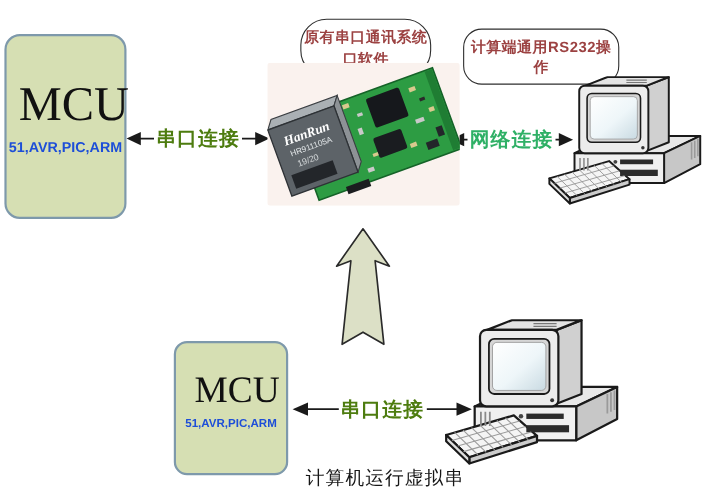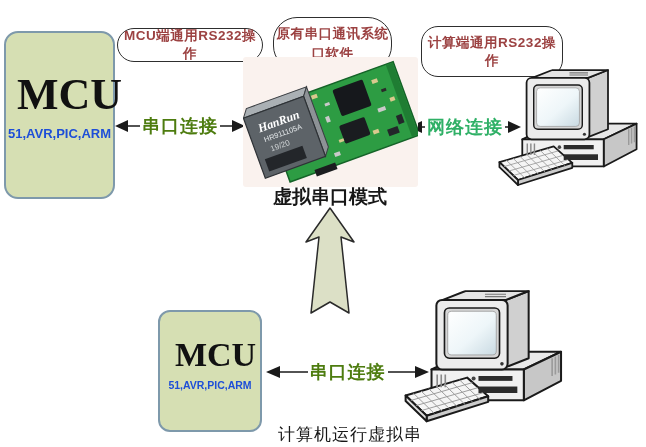--- a/index.html
+++ b/index.html
@@ -6,21 +6,21 @@
   #canvas{
     position:relative;width:646px;height:447px;background:#ffffff;overflow:hidden;
     font-family:"Liberation Sans",sans-serif;
   }
   .abs{position:absolute;}
   
   .mcu-box{
     background:#d6dfb3;border:2px solid #7e99ab;border-radius:14px;
     text-align:center;box-sizing:border-box;
   }
-  .mcu-title{font-family:"Liberation Serif",serif;font-weight:bold;color:#111;line-height:1;padding-left:11px;}
+  .mcu-title{font-family:"Liberation Serif",serif;font-weight:normal;color:#111;line-height:1;padding-left:11px;}
   .mcu-sub{font-weight:bold;color:#1d4ed8;}
   #mcu-top{left:4px;top:31px;width:111px;height:168px;padding-top:40px;}
   #mcu-top .mcu-title{font-size:44px;}
   #mcu-top .mcu-sub{font-size:13px;margin-top:9px;}
   #mcu-bottom{left:158px;top:310px;width:104px;height:122px;padding-top:26px;border-radius:12px;}
   #mcu-bottom .mcu-title{font-size:34px;}
   #mcu-bottom .mcu-sub{font-size:10.5px;margin-top:7px;}
   
   .bubble{
     background:#fff;border:1.5px solid #2e2e2e;box-sizing:border-box;
@@ -121,23 +121,20 @@
         </g>
       </symbol>
     </defs>
   </svg>
 
   <div id="mcu-top" class="abs mcu-box">
     <div class="mcu-title">MCU</div>
     <div class="mcu-sub">51,AVR,PIC,ARM</div>
   </div>
 
-  <div id="bubble-left" class="abs bubble">
-    <span>MCU端通用RS232操作</span>
-  </div>
   <div id="bubble-mid" class="abs bubble">
     <span>原有串口通讯系统</span>
     <span>口软件</span>
   </div>
   <div id="bubble-right" class="abs bubble">
     <span>计算端通用RS232操作</span>
   </div>
 
   <div id="conn-serial-top" class="abs connector">
     <svg width="132" height="28">
@@ -190,21 +187,20 @@
           <rect x="8" y="32" width="64" height="64" fill="#5d6368" stroke="#2e3236" stroke-width="1.2"></rect>
           <rect x="14" y="78" width="40" height="13" fill="#23262a"></rect>
           <text x="40" y="51" text-anchor="middle" font-size="12" font-style="italic" font-weight="bold" fill="#ffffff" font-family="Liberation Serif,serif">HanRun</text>
           <text x="40" y="62" text-anchor="middle" font-size="7.5" fill="#e3e7e9" font-family="Liberation Sans,sans-serif">HR911105A</text>
           <text x="33" y="73" text-anchor="middle" font-size="8" fill="#d2d6d8" font-family="Liberation Sans,sans-serif">19/20</text>
         </g>
       </g>
     </svg>
   </div>
 
-  <div id="caption-module" class="abs caption">虚拟串口模式</div>
 
   <svg id="pc-top" class="abs" viewBox="0 0 210 170">
     <use href="#pc"></use>
   </svg>
 
   <svg id="big-arrow" class="abs" viewBox="0 0 60 115">
     <polygon points="30,4 54,38 41,33 49,109 30,98 11,109 19,33 6,38" fill="#dce0c6" stroke="#2a2a2a" stroke-width="1.5" stroke-linejoin="round"></polygon>
   </svg>
 
   <div id="mcu-bottom" class="abs mcu-box">

